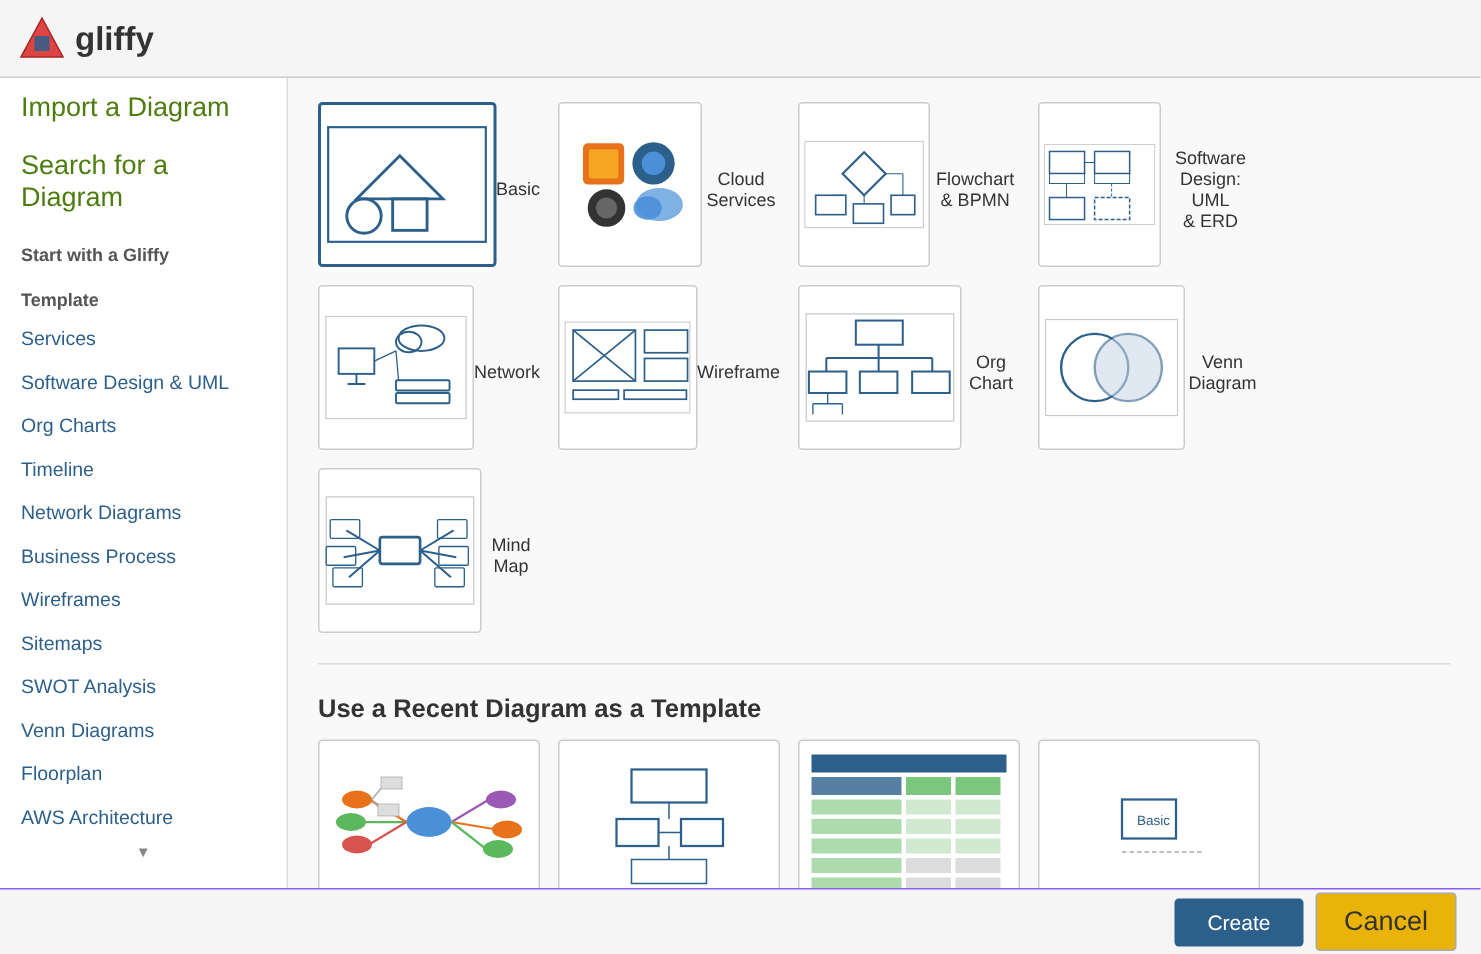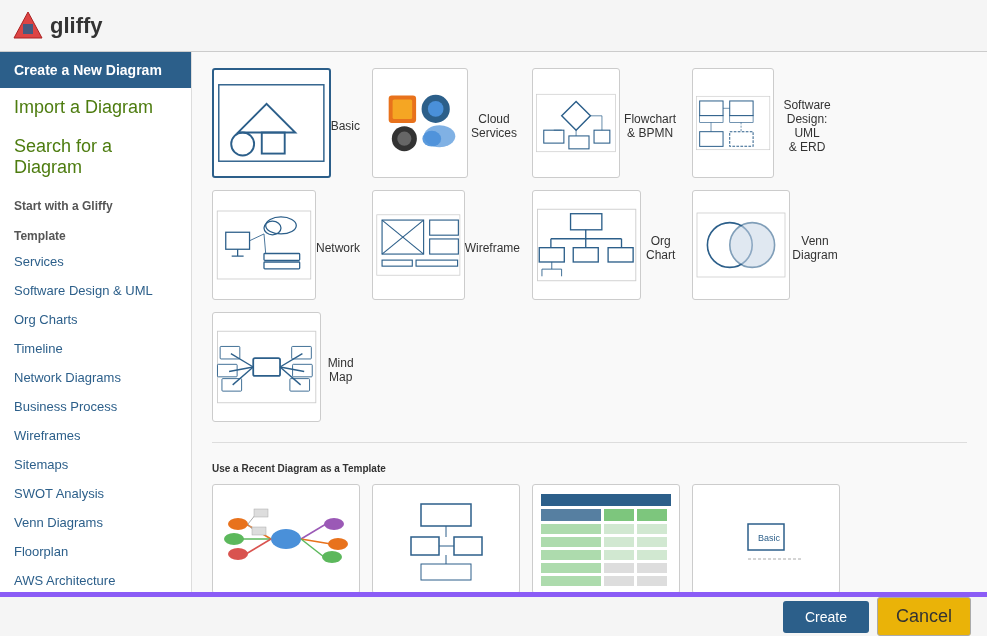--- a/index.html
+++ b/index.html
@@ -115,21 +115,21 @@
     .template-card-img.selected { border: 2px solid #2c5f8a; }
     .template-card-label {
       margin-top: 6px;
       font-size: 12px;
       color: #333;
       text-align: center;
     }
 
     
     .section-title {
-      font-size: 10px;
+      font-size: 17px;
       font-weight: bold;
       color: #333;
       margin-bottom: 10px;
     }
 
     
     .recent-card-img {
       width: 148px;
       height: 110px;
       border: 1px solid #ccc;
@@ -142,21 +142,21 @@
       cursor: pointer;
     }
 
     
     #bottom-bar {
       position: fixed;
       bottom: 0;
       right: 0;
       width: 987px;
       background: #f5f5f5;
-      border-top: 5px solid #8b5cf6;
+      border-top: 1px solid #8b5cf6;
       height: 44px;
       display: flex;
       align-items: center;
       justify-content: flex-end;
       padding: 0 16px;
       gap: 8px;
     }
     .btn-create {
       background: #2c5f8a;
       color: #fff;
@@ -188,21 +188,20 @@
       <polygon points="16,2 30,28 2,28" fill="#d44" stroke="#a22" stroke-width="1"></polygon>
       <rect x="11" y="14" width="10" height="10" fill="#2c5f8a" opacity="0.85"></rect>
     </svg>
     <span style="font-size:22px;font-weight:bold;color:#333;">gliffy</span>
   </div>
 </div>
 
 <div id="main">
 
   <div id="sidebar">
-    <div class="sidebar-active">Create a New Diagram</div>
     <div class="sidebar-link">Import a Diagram</div>
     <div class="sidebar-link">Search for a Diagram</div>
 
     <div class="sidebar-section-header">Start with a Gliffy</div>
     <div class="sidebar-section-header">Template</div>
 
     <div class="sidebar-template-link">Services</div>
     <div class="sidebar-template-link">Software Design &amp; UML</div>
     <div class="sidebar-template-link">Org Charts</div>
     <div class="sidebar-template-link">Timeline</div>

